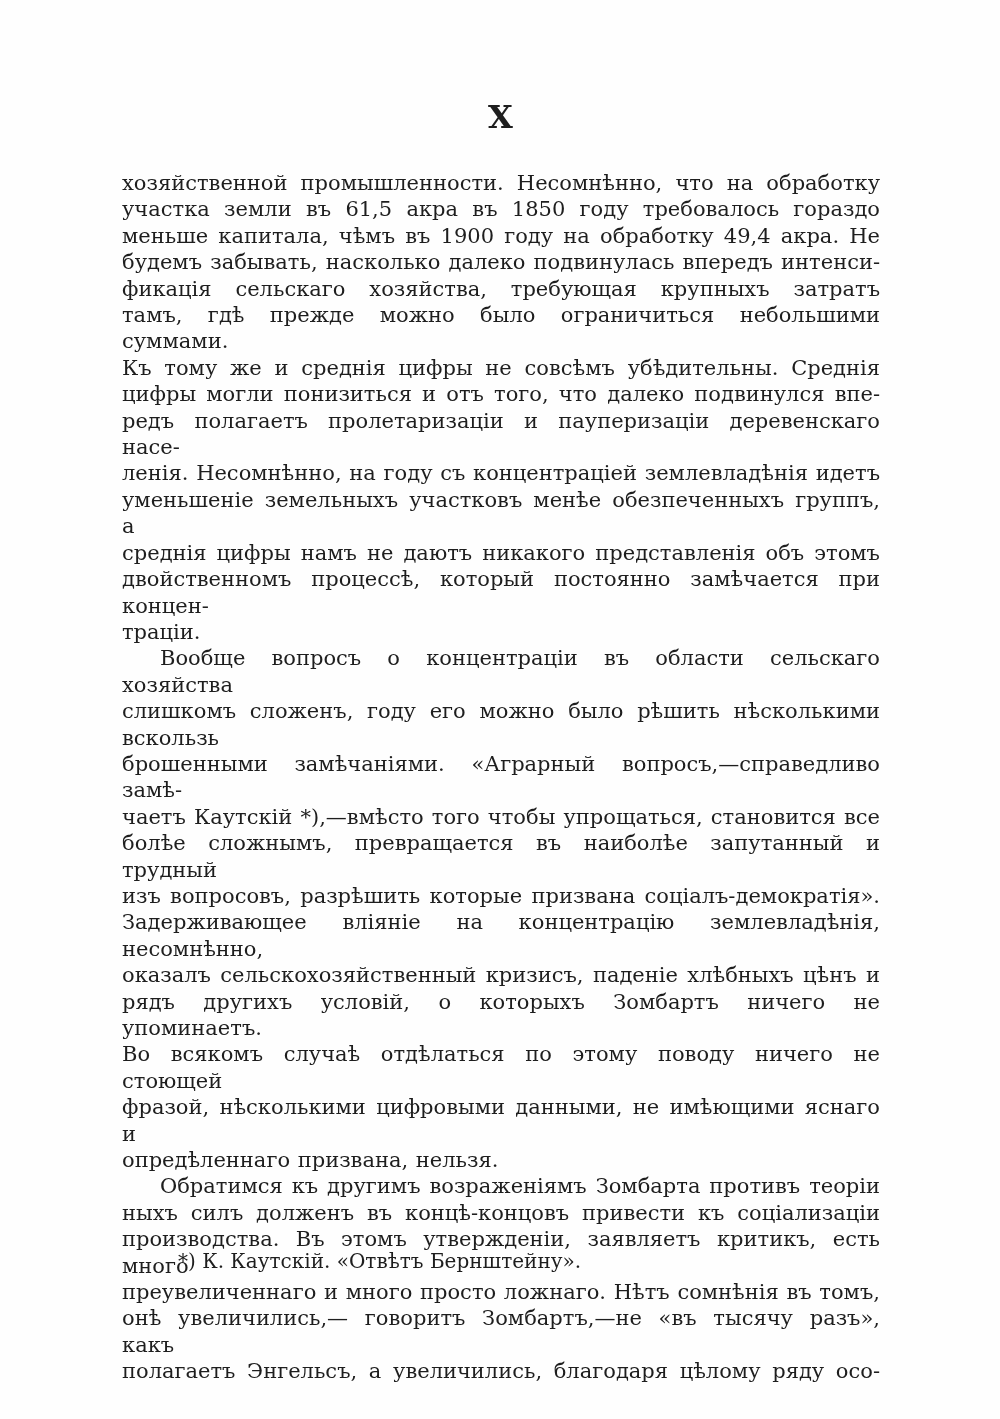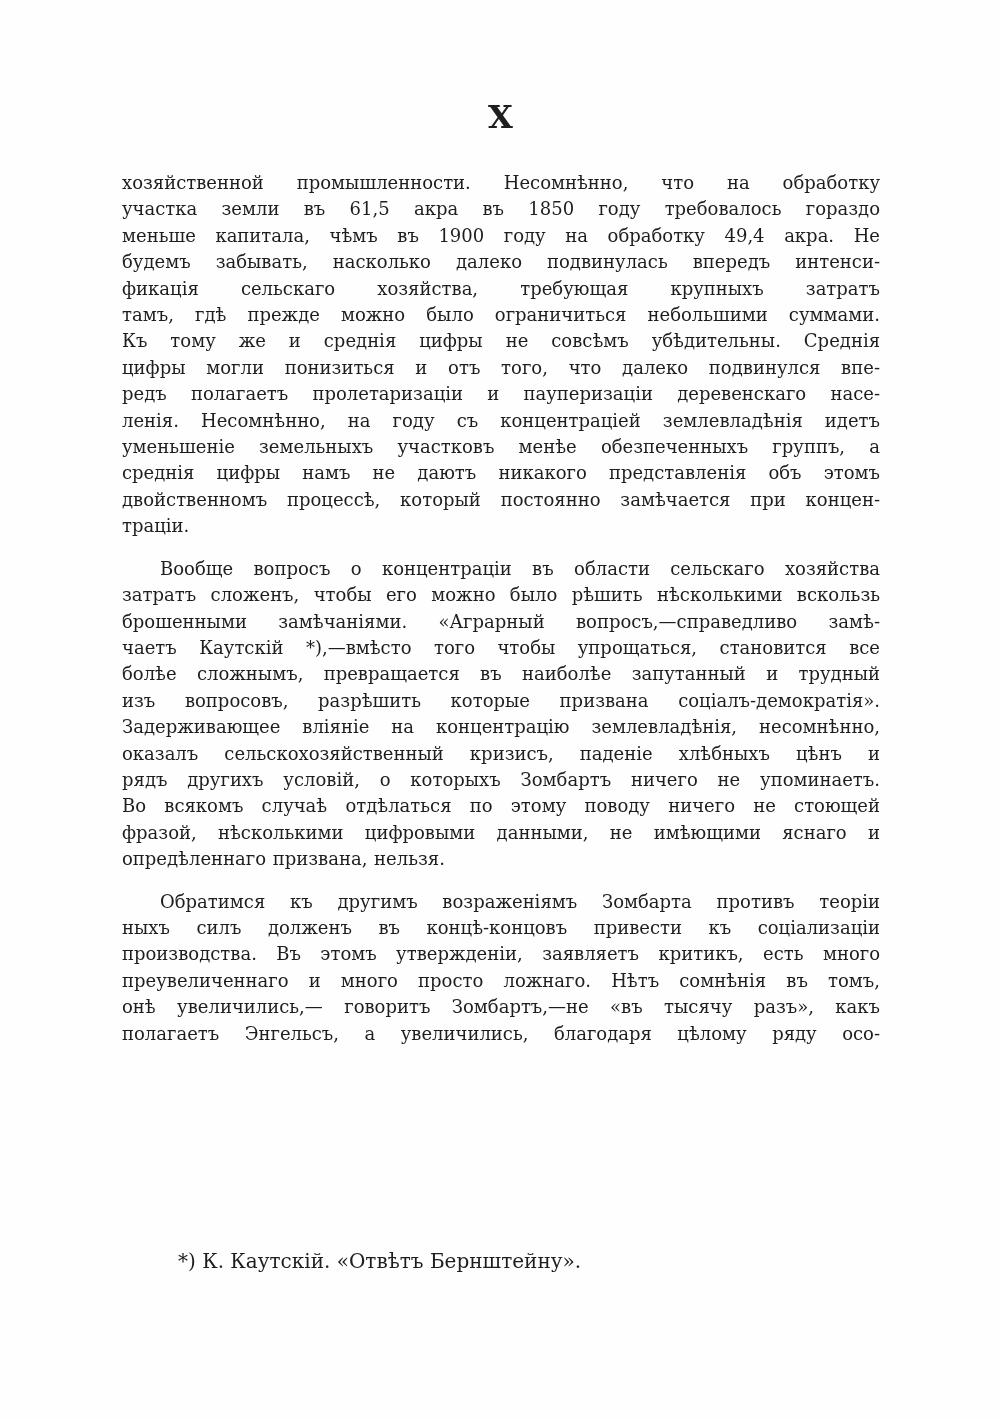--- a/index.html
+++ b/index.html
@@ -30,29 +30,28 @@
     position: absolute;
     left: 122px;
     top: 170px;
     width: 758px;
   }
   .paragraph {
     margin: 0;
     padding: 0;
   }
   .line {
-    font-size: 18px;
+    font-size: 21px;
     line-height: 26.4px;
     text-align: justify;
     text-align-last: justify;
     word-spacing: 1px;
   }
   .line.indent {
     text-indent: 38px;
-    margin-top: 16px;
   }
   .line.endline {
     text-align-last: left;
   }
   .footnote {
     position: absolute;
     left: 158px;
     top: 1248px;
     width: 722px;
     font-size: 20px;
@@ -79,21 +78,21 @@
         <div class="line">цифры могли понизиться и отъ того, что далеко подвинулся впе-</div>
         <div class="line">редъ полагаетъ пролетаризаціи и пауперизаціи деревенскаго насе-</div>
         <div class="line">ленія. Несомнѣнно, на году съ концентраціей землевладѣнія идетъ</div>
         <div class="line">уменьшеніе земельныхъ участковъ менѣе обезпеченныхъ группъ, а</div>
         <div class="line">среднія цифры намъ не даютъ никакого представленія объ этомъ</div>
         <div class="line">двойственномъ процессѣ, который постоянно замѣчается при концен-</div>
         <div class="line endline">траціи.</div>
       </div>
       <div class="paragraph">
         <div class="line indent">Вообще вопросъ о концентраціи въ области сельскаго хозяйства</div>
-        <div class="line">затратъ сложенъ, чтобы его можно было рѣшить нѣсколькими вскользь</div>
+        <div class="line">слишкомъ сложенъ, году его можно было рѣшить нѣсколькими вскользь</div>
         <div class="line">брошенными замѣчаніями. «Аграрный вопросъ,—справедливо замѣ-</div>
         <div class="line">чаетъ Каутскій *),—вмѣсто того чтобы упрощаться, становится все</div>
         <div class="line">болѣе сложнымъ, превращается въ наиболѣе запутанный и трудный</div>
         <div class="line">изъ вопросовъ, разрѣшить которые призвана соціалъ-демократія».</div>
         <div class="line">Задерживающее вліяніе на концентрацію землевладѣнія, несомнѣнно,</div>
         <div class="line">оказалъ сельскохозяйственный кризисъ, паденіе хлѣбныхъ цѣнъ и</div>
         <div class="line">рядъ другихъ условій, о которыхъ Зомбартъ ничего не упоминаетъ.</div>
         <div class="line">Во всякомъ случаѣ отдѣлаться по этому поводу ничего не стоющей</div>
         <div class="line">фразой, нѣсколькими цифровыми данными, не имѣющими яснаго и</div>
         <div class="line endline">опредѣленнаго призвана, нельзя.</div>

